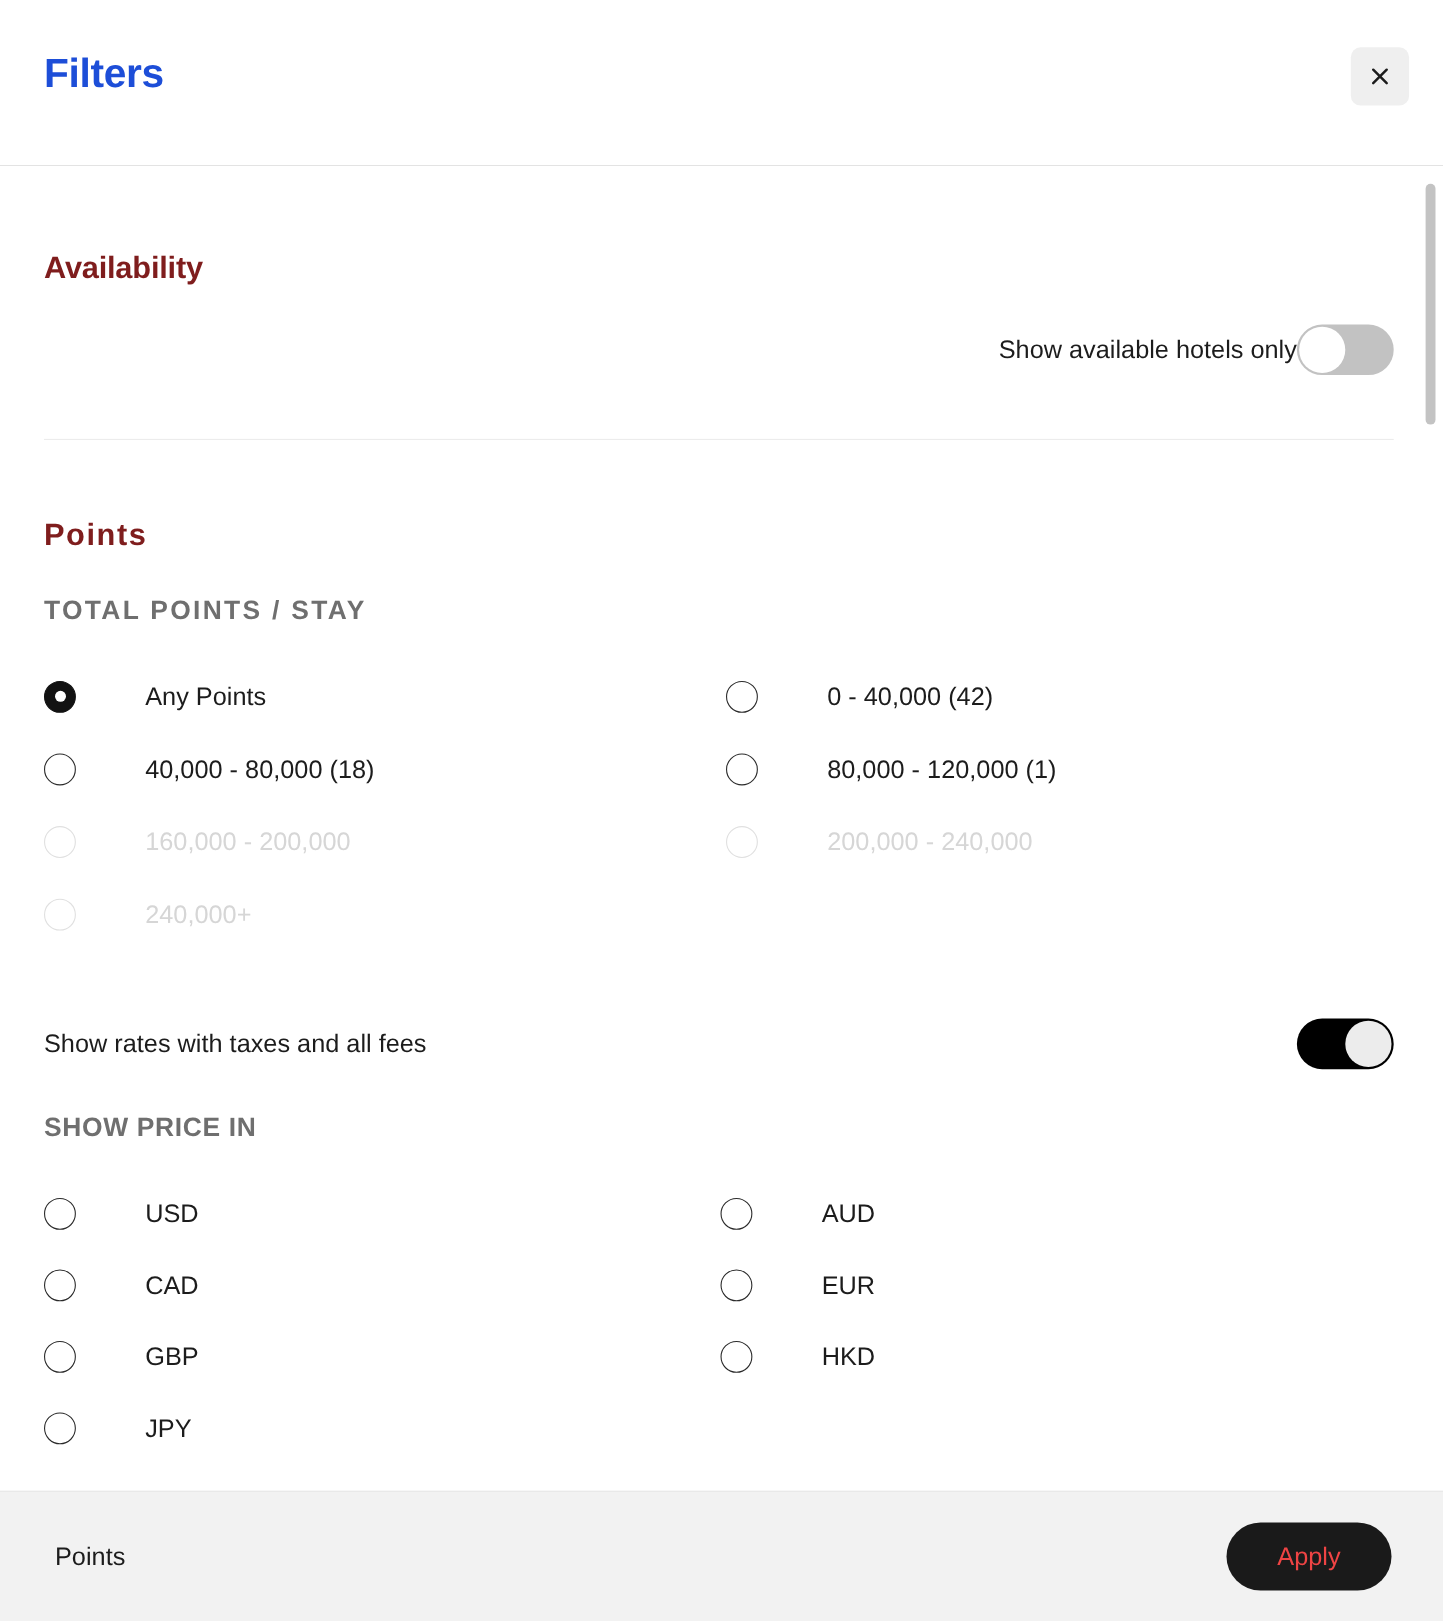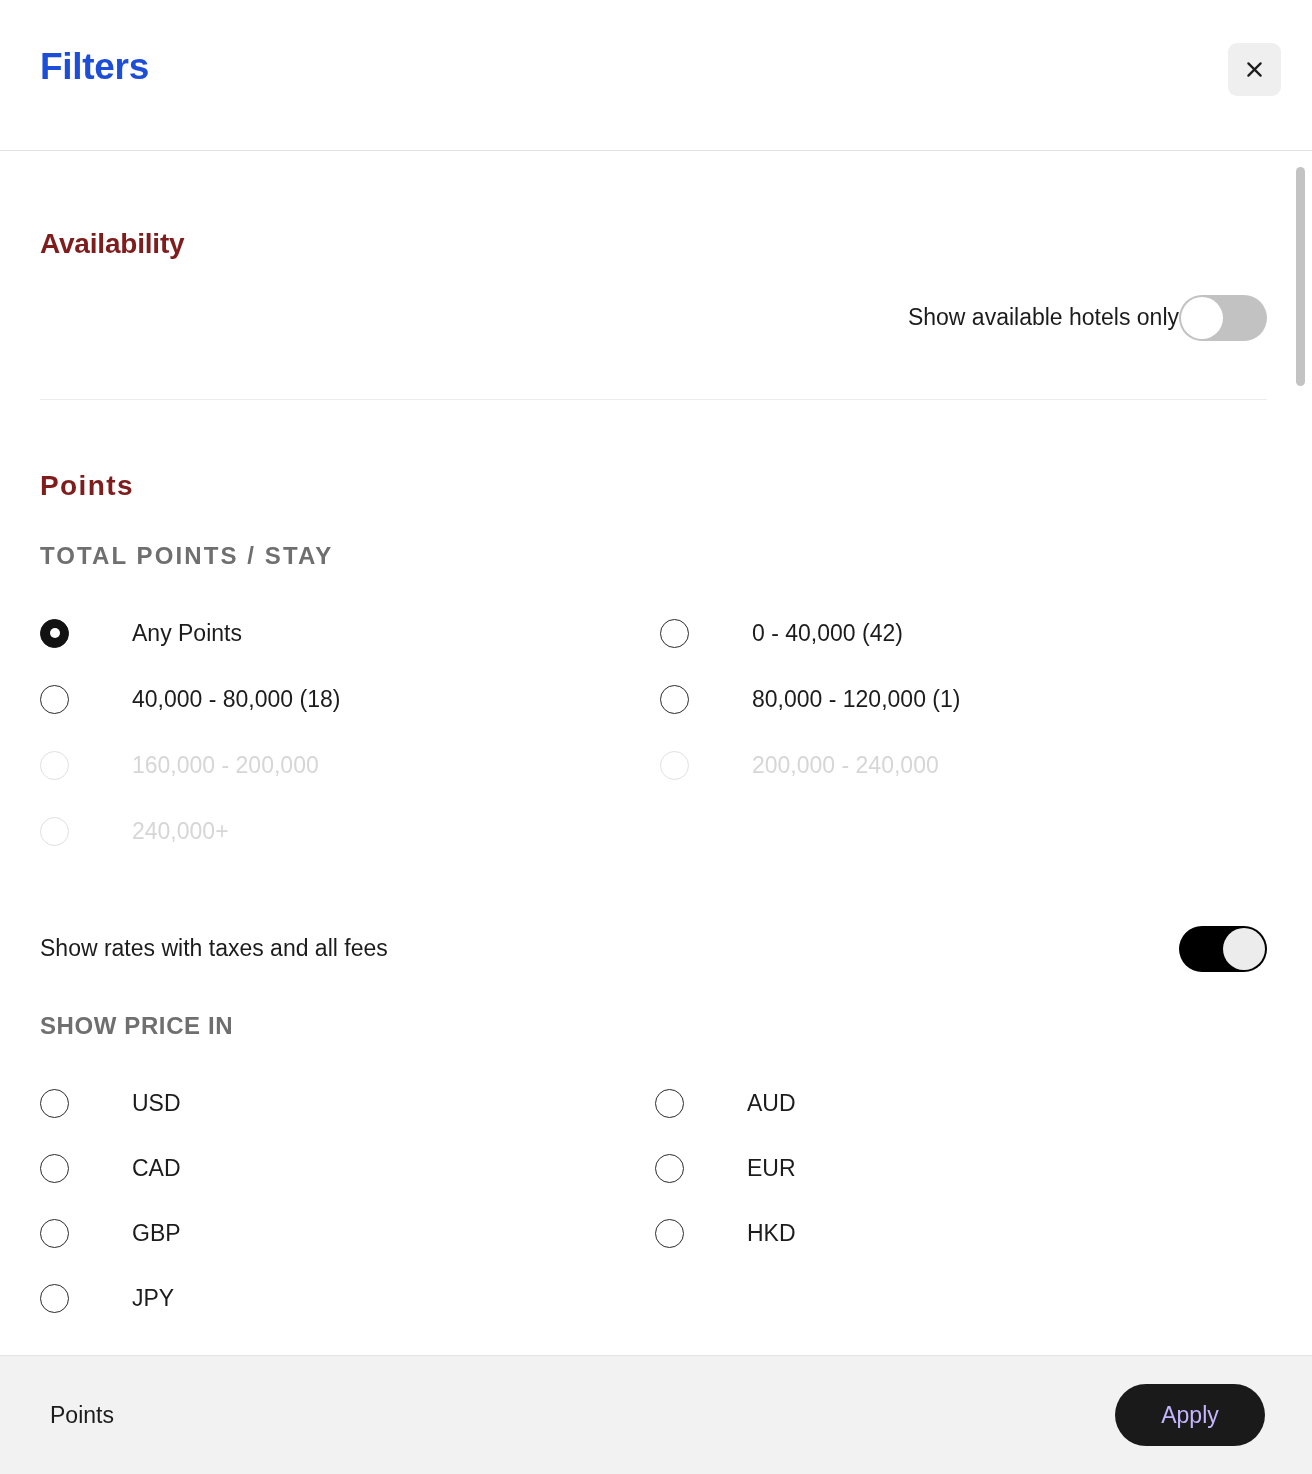--- a/index.html
+++ b/index.html
@@ -252,21 +252,21 @@
     border: none;
     cursor: pointer;
     padding: 0;
     font-family: inherit;
   }
   .apply-button {
     width: 150px;
     height: 62px;
     border-radius: 31px;
     background: #1a1a1a;
-    color: #c4b5fd;
+    color: #ef4444;
     font-size: 23px;
     border: none;
     cursor: pointer;
     font-family: inherit;
   }
 </style>
 </head>
 <body>
 
 <div class="modal">

